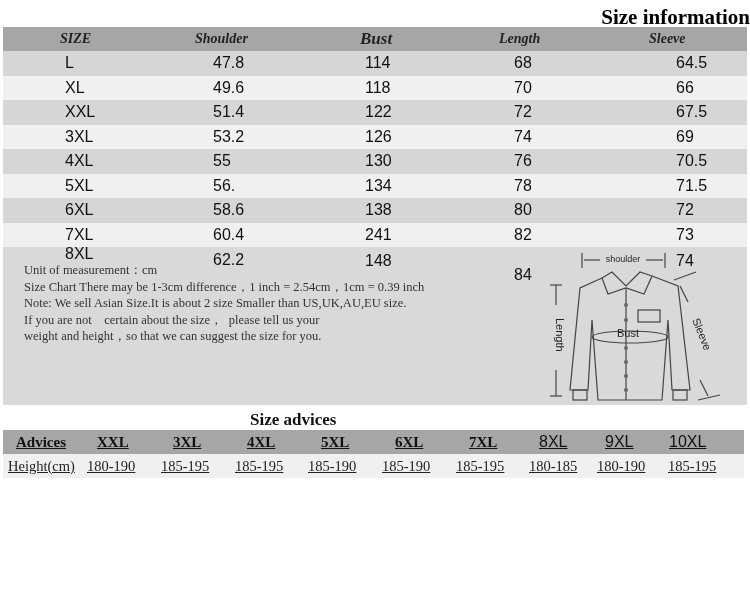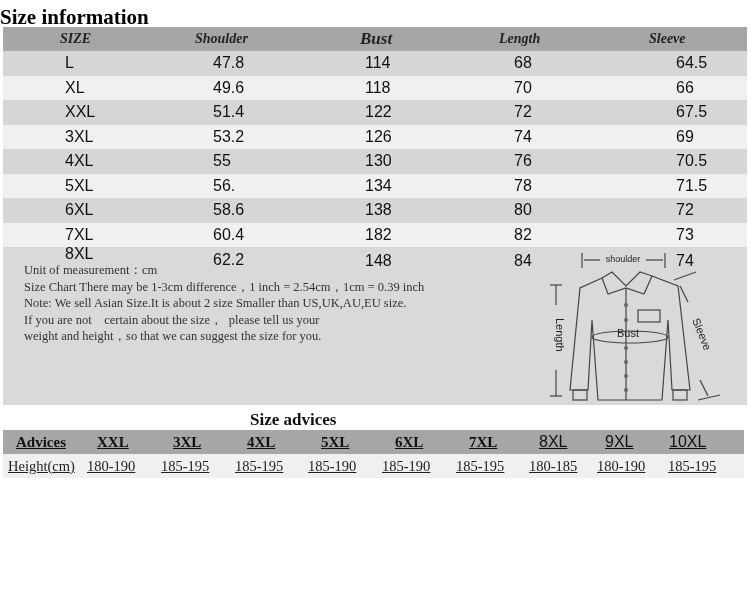--- a/index.html
+++ b/index.html
@@ -1,17 +1,17 @@
 <!DOCTYPE html>
 <html><head>
 <meta charset="utf-8">
 <style>
   html, body { margin:0; padding:0; background:#ffffff; }
   body { width:750px; height:600px; position:relative; overflow:hidden; }
-  .title { position:absolute; left:0; top:5px; width:750px; text-align:left;
+  .title { position:absolute; left:0; top:5px; width:750px; text-align:right;
     font-family:"Liberation Serif", serif; font-weight:bold; font-size:21px; color:#000; }
   .size-table { position:absolute; left:3px; top:27px; width:744px; }
   .row { position:relative; height:24.5px; }
   .row.head { background:#a6a6a6; height:24px; }
   .row.odd { background:#d6d6d6; }
   .row.even { background:#f0f0f0; }
   .cell { position:absolute; top:0; height:100%; display:flex; align-items:center;
     font-family:"Liberation Sans", sans-serif; font-size:16px; color:#111; }
   .head .cell { font-family:"Liberation Serif", serif; font-weight:bold; font-size:14px; color:#222;font-style:italic; }
   .head .cell.bust { font-size:17px; }
@@ -93,32 +93,32 @@
   <div class="row odd">
     <span class="cell d0">6XL</span>
     <span class="cell d1">58.6</span>
     <span class="cell d2">138</span>
     <span class="cell d3">80</span>
     <span class="cell d4">72</span>
   </div>
   <div class="row even">
     <span class="cell d0">7XL</span>
     <span class="cell d1">60.4</span>
-    <span class="cell d2">182</span>
+    <span class="cell d2">241</span>
     <span class="cell d3">82</span>
     <span class="cell d4">73</span>
   </div>
 </div>
 
 <div class="notes-area">
   <div class="row8">
     <span class="cell d0" style="top:-5px">8XL</span>
     <span class="cell d1" style="top:1px">62.2</span>
     <span class="cell d2" style="top:2px">148</span>
-    <span class="cell d3" style="top:2px">84</span>
+    <span class="cell d3" style="top:16px">84</span>
     <span class="cell d4" style="top:2px">74</span>
   </div>
   <div class="notes">
     <div>Unit of measurement：cm</div>
     <div>Size Chart There may be 1-3cm difference，1 inch = 2.54cm，1cm = 0.39 inch</div>
     <div>Note: We sell Asian Size.It is about 2 size Smaller than US,UK,AU,EU size.</div>
     <div>If you are not    certain about the size，  please tell us your</div>
     <div>weight and height，so that we can suggest the size for you.</div>
   </div>
 </div>

